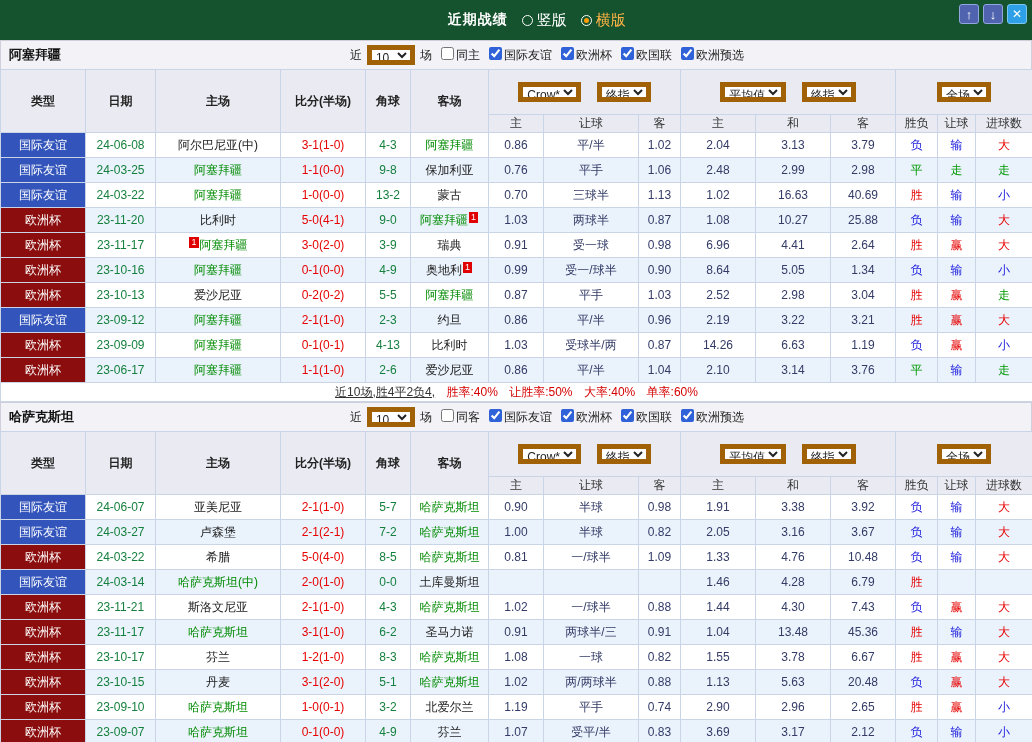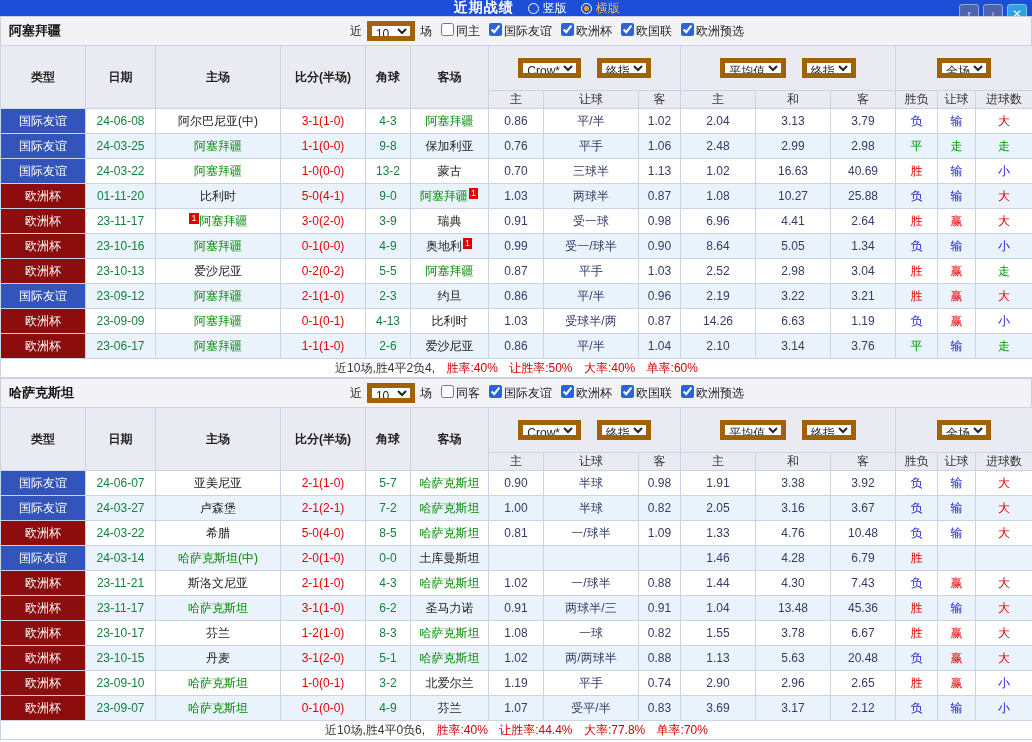--- a/index.html
+++ b/index.html
@@ -4,29 +4,29 @@
 <style>
   * { box-sizing: border-box; margin: 0; padding: 0; }
   html,body { width: 1032px; }
   body {
     height: 742px; overflow: hidden;
     font-family: "Liberation Sans", "DejaVu Sans", sans-serif;
     font-size: 12px; color: #222; background: #fff;
   }
   
   .titlebar {
-    height: 16px; background: #1d4ed8; color: #fff;
+    height: 40px; background: #14532d; color: #fff;
     display: flex; align-items: center; position: relative;
   }
   .title-center {
     position: absolute; left: 52%; transform: translateX(-50%);
     display: flex; align-items: center; gap: 14px; white-space: nowrap;
   }
   .window-title { font-weight: bold; font-size: 14px; letter-spacing: 1px; }
-  .radio-label { display: inline-flex; align-items: center; gap: 4px; cursor: default; font-size: 12px; }
+  .radio-label { display: inline-flex; align-items: center; gap: 4px; cursor: default; font-size: 15px; }
   .radio {
     width: 11px; height: 11px; border-radius: 50%;
     border: 1px solid #fff; display: inline-block; position: relative; background: transparent;
   }
   .radio.selected::after {
     content: ''; position: absolute; left: 2px; top: 2px; right: 2px; bottom: 2px;
     border-radius: 50%; background: #ff9c00;
   }
   .radio-label.selected span.lbl { color: #ffb347; }
   .window-controls { position: absolute; right: 5px; top: 4px; display: flex; gap: 4px; }
@@ -73,21 +73,21 @@
   .odds-cell { color: #333b66; }
   .subject-team { color: #008a00; }
   .card-badge {
     display: inline-block; background: #e00000; color: #fff;
     font-size: 9px; line-height: 11px; padding: 0 2px; margin: 0 1px; vertical-align: top;
   }
   .c-red { color: #e60000; }
   .c-green { color: #009900; }
   .c-blue { color: #2020dd; }
   tfoot td { height: 19px; background: #fff; }
-  .summary-prefix { color: #333; }
+  .summary-prefix { color: #333; text-decoration: underline; }
   .stat { color: #d40000; margin-left: 8px; }
 </style>
 </head>
 <body>
 
 <div class="titlebar">
   <div class="title-center">
     <span class="window-title">近期战绩</span>
     <span class="radio-label">
       <span class="radio"></span>
@@ -237,21 +237,21 @@
     <td class="odds-cell">1.13</td>
     <td class="odds-cell">1.02</td>
     <td class="odds-cell">16.63</td>
     <td class="odds-cell">40.69</td>
     <td class="res-cell c-red">胜</td>
     <td class="res-cell c-blue">输</td>
     <td class="res-cell c-blue">小</td>
   </tr>
         <tr class="alt">
     <td class="type-cell type-cup">欧洲杯</td>
-    <td class="date-cell">01-11-20</td>
+    <td class="date-cell">23-11-20</td>
     <td class="team-cell"><span>比利时</span></td>
     <td class="score-cell">5-0(4-1)</td>
     <td class="corner-cell">9-0</td>
     <td class="team-cell"><span class="subject-team">阿塞拜疆</span><span class="card-badge">1</span></td>
     <td class="odds-cell">1.03</td>
     <td class="odds-cell">两球半</td>
     <td class="odds-cell">0.87</td>
     <td class="odds-cell">1.08</td>
     <td class="odds-cell">10.27</td>
     <td class="odds-cell">25.88</td>

